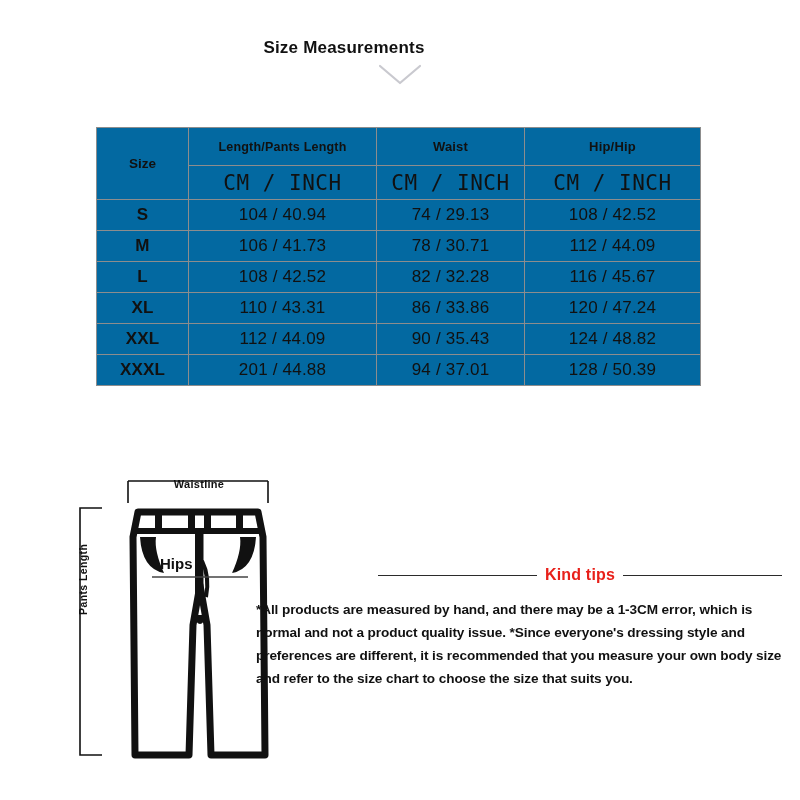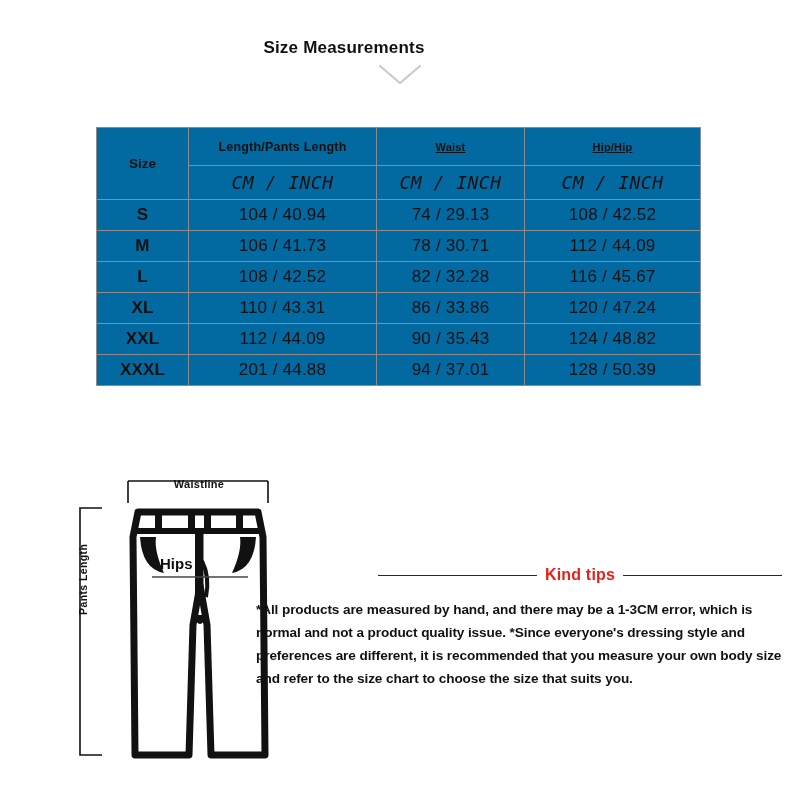--- a/index.html
+++ b/index.html
@@ -63,34 +63,32 @@
   .col-waist  { width: 148px; }
   .col-hip    { width: 176px; }
 
   .hdr-main {
     height: 37px;
     font-size: 12.5px;
     font-weight: bold;
     letter-spacing: 0.2px;
   }
   .hdr-main.big {
-    font-size: 11px;
-    text-decoration: underline;
+    font-size: 13px;
   }
   .hdr-size {
     font-size: 13.5px;
     font-weight: bold;
   }
   .hdr-unit {
     height: 33px;
-    font-size: 18px;
+    font-size: 21px;
     font-weight: normal;
     font-family: "DejaVu Sans Mono", monospace;
     letter-spacing: 0.5px;
-    font-style: italic;
   }
   .data-row td {
     height: 30px;
     font-size: 17px;
     font-weight: normal;
     letter-spacing: 0.2px;
   }
   .data-row td.size-cell {
     font-size: 17px;
     font-weight: bold;

